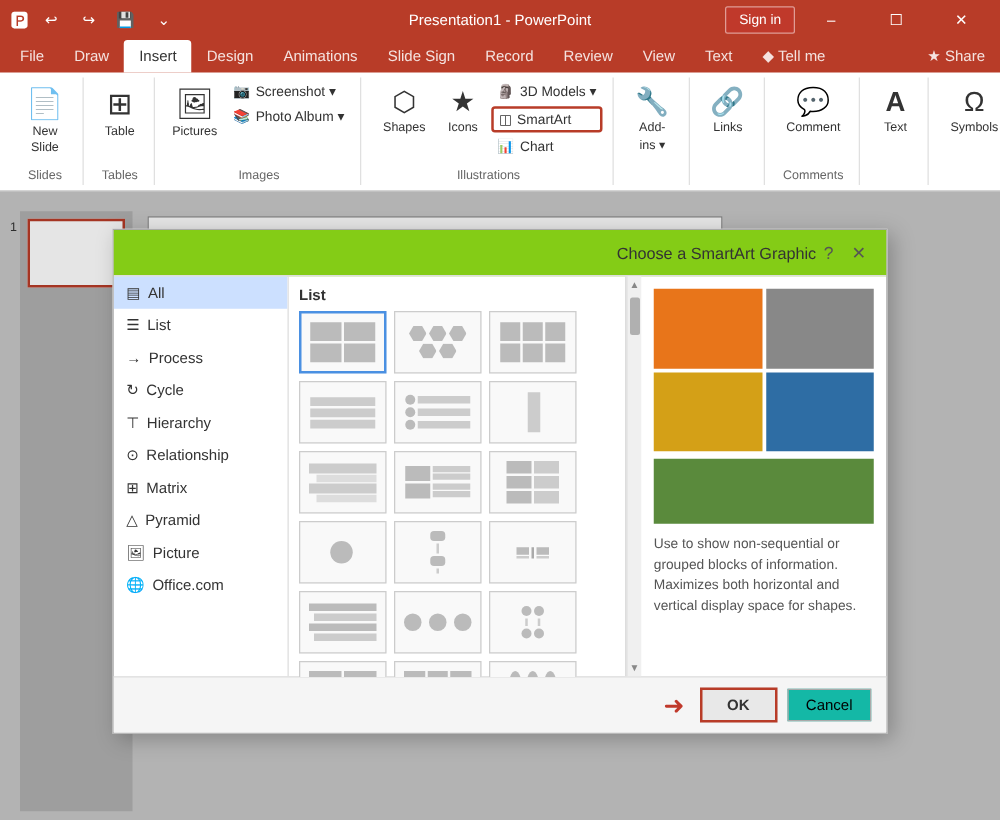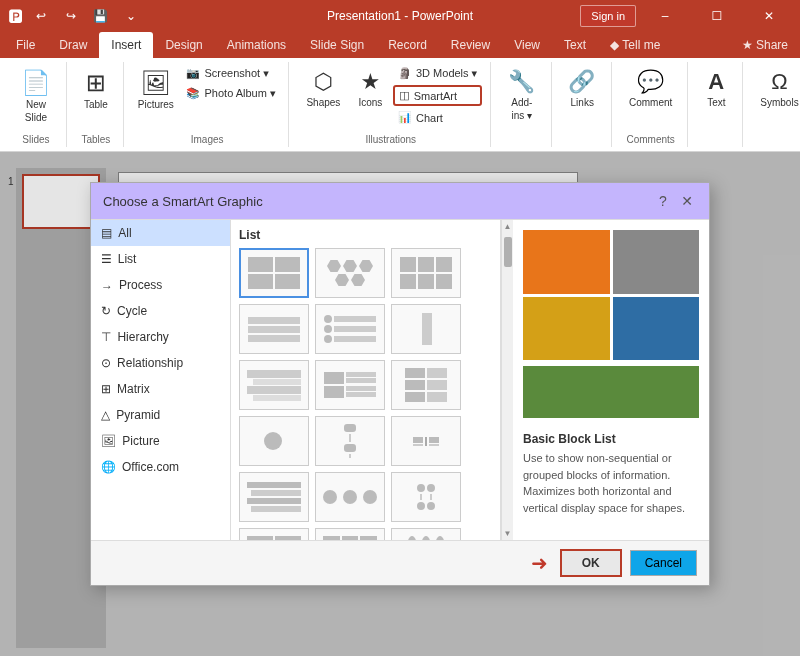--- a/index.html
+++ b/index.html
@@ -35,39 +35,39 @@
     .ribbon-btn-small { display: flex; flex-direction: row; align-items: center; padding: 2px 4px; cursor: pointer; border: 1px solid transparent; border-radius: 2px; font-size: 11px; color: #333; background: transparent; gap: 4px; white-space: nowrap; }
     .ribbon-btn-small.highlighted { border: 2px solid #b83c28; border-radius: 3px; }
     .ribbon-small-stack { display: flex; flex-direction: column; gap: 1px; }
 
     
     .main-area { display: flex; background: #c8c8c8; height: calc(656px - 32px - 88px - 24px); position: relative; }
 
     
     .overlay { position: absolute; top: 0; left: 0; right: 0; bottom: 0; background: rgba(0,0,0,0.1); z-index: 100; }
     .dialog { position: absolute; top: 30px; left: 90px; width: 620px; background: white; border: 1px solid #aaa; box-shadow: 4px 4px 16px rgba(0,0,0,0.25); z-index: 101; }
-    .dialog-titlebar { display: flex; align-items: center; justify-content: space-between; padding: 8px 12px; background: #c4b5fd; border-bottom: 1px solid #ddd; }
+    .dialog-titlebar { display: flex; align-items: center; justify-content: flex-end; padding: 8px 12px; background: #84cc16; border-bottom: 1px solid #ddd; }
     .dialog-title { font-size: 13px; font-weight: normal; color: #333; }
     .dialog-controls { display: flex; gap: 4px; }
     .dialog-ctrl { width: 20px; height: 20px; border: none; background: transparent; cursor: pointer; color: #555; font-size: 14px; display: flex; align-items: center; justify-content: center; }
     .dialog-body { display: flex; height: 320px; }
     .dialog-left { width: 140px; border-right: 1px solid #ddd; overflow-y: auto; }
     .dialog-left-item { display: flex; align-items: center; gap: 6px; padding: 6px 10px; cursor: pointer; font-size: 12px; color: #333; }
     .dialog-left-item.selected { background: #cce0ff; }
     .dialog-middle { width: 270px; border-right: 1px solid #ddd; overflow-y: auto; padding: 8px; }
     .dialog-middle-title { font-size: 12px; font-weight: bold; color: #333; margin-bottom: 6px; }
     .grid-items { display: grid; grid-template-columns: repeat(3, 70px); gap: 6px; }
     .grid-item { width: 70px; height: 50px; border: 1px solid #ccc; cursor: pointer; background: #f9f9f9; display: flex; align-items: center; justify-content: center; }
     .grid-item.selected { border: 2px solid #4a90e2; }
     .grid-item-inner { width: 60px; height: 40px; display: flex; align-items: center; justify-content: center; }
     .dialog-right { flex: 1; padding: 10px; display: flex; flex-direction: column; }
     .preview-area { display: flex; gap: 4px; flex-wrap: wrap; margin-bottom: 8px; }
     .dialog-footer { display: flex; align-items: center; justify-content: flex-end; padding: 8px 12px; border-top: 1px solid #ddd; gap: 8px; background: #f5f5f5; }
     .btn-ok { background: #e8e8e8; border: 2px solid #b83c28; padding: 5px 20px; font-size: 12px; cursor: pointer; font-weight: bold; color: #333; }
-    .btn-cancel { background: #0ea5e9; border: 1px solid #aaa; padding: 5px 14px; font-size: 12px; cursor: pointer; }
+    .btn-cancel { background: #14b8a6; border: 1px solid #aaa; padding: 5px 14px; font-size: 12px; cursor: pointer; }
     .arrow-right { display: inline-block; color: #c0392b; font-size: 20px; margin-right: 4px; }
   </style>
 </head>
 <body>
 
 <div class="title-bar">
   <div class="title-bar-left">
     <span style="font-size:16px;">🅿</span>
     <button class="qat-btn" title="Undo">↩</button>
     <button class="qat-btn" title="Redo">↪</button>
@@ -543,21 +543,20 @@
         <div class="preview-area" style="gap:3px;">
 
           <div style="display:grid; grid-template-columns:1fr 1fr; grid-template-rows:1fr 1fr; gap:3px; width:100%; height:130px;">
             <div style="background:#e8751a;"></div>
             <div style="background:#888888;"></div>
             <div style="background:#d4a017;"></div>
             <div style="background:#2e6da4;"></div>
           </div>
           <div style="background:#5a8a3c; width:100%; height:52px; margin-top:3px;"></div>
         </div>
-        <div style="font-size:12px; font-weight:bold; color:#333; margin: 6px 0 4px 0;">Basic Block List</div>
         <div style="font-size:11px; color:#555; line-height:1.5;">Use to show non-sequential or grouped blocks of information. Maximizes both horizontal and vertical display space for shapes.</div>
       </div>
     </div>
 
     <div class="dialog-footer">
       <span class="arrow-right">➜</span>
       <button class="btn-ok">OK</button>
       <button class="btn-cancel">Cancel</button>
     </div>
   </div>

